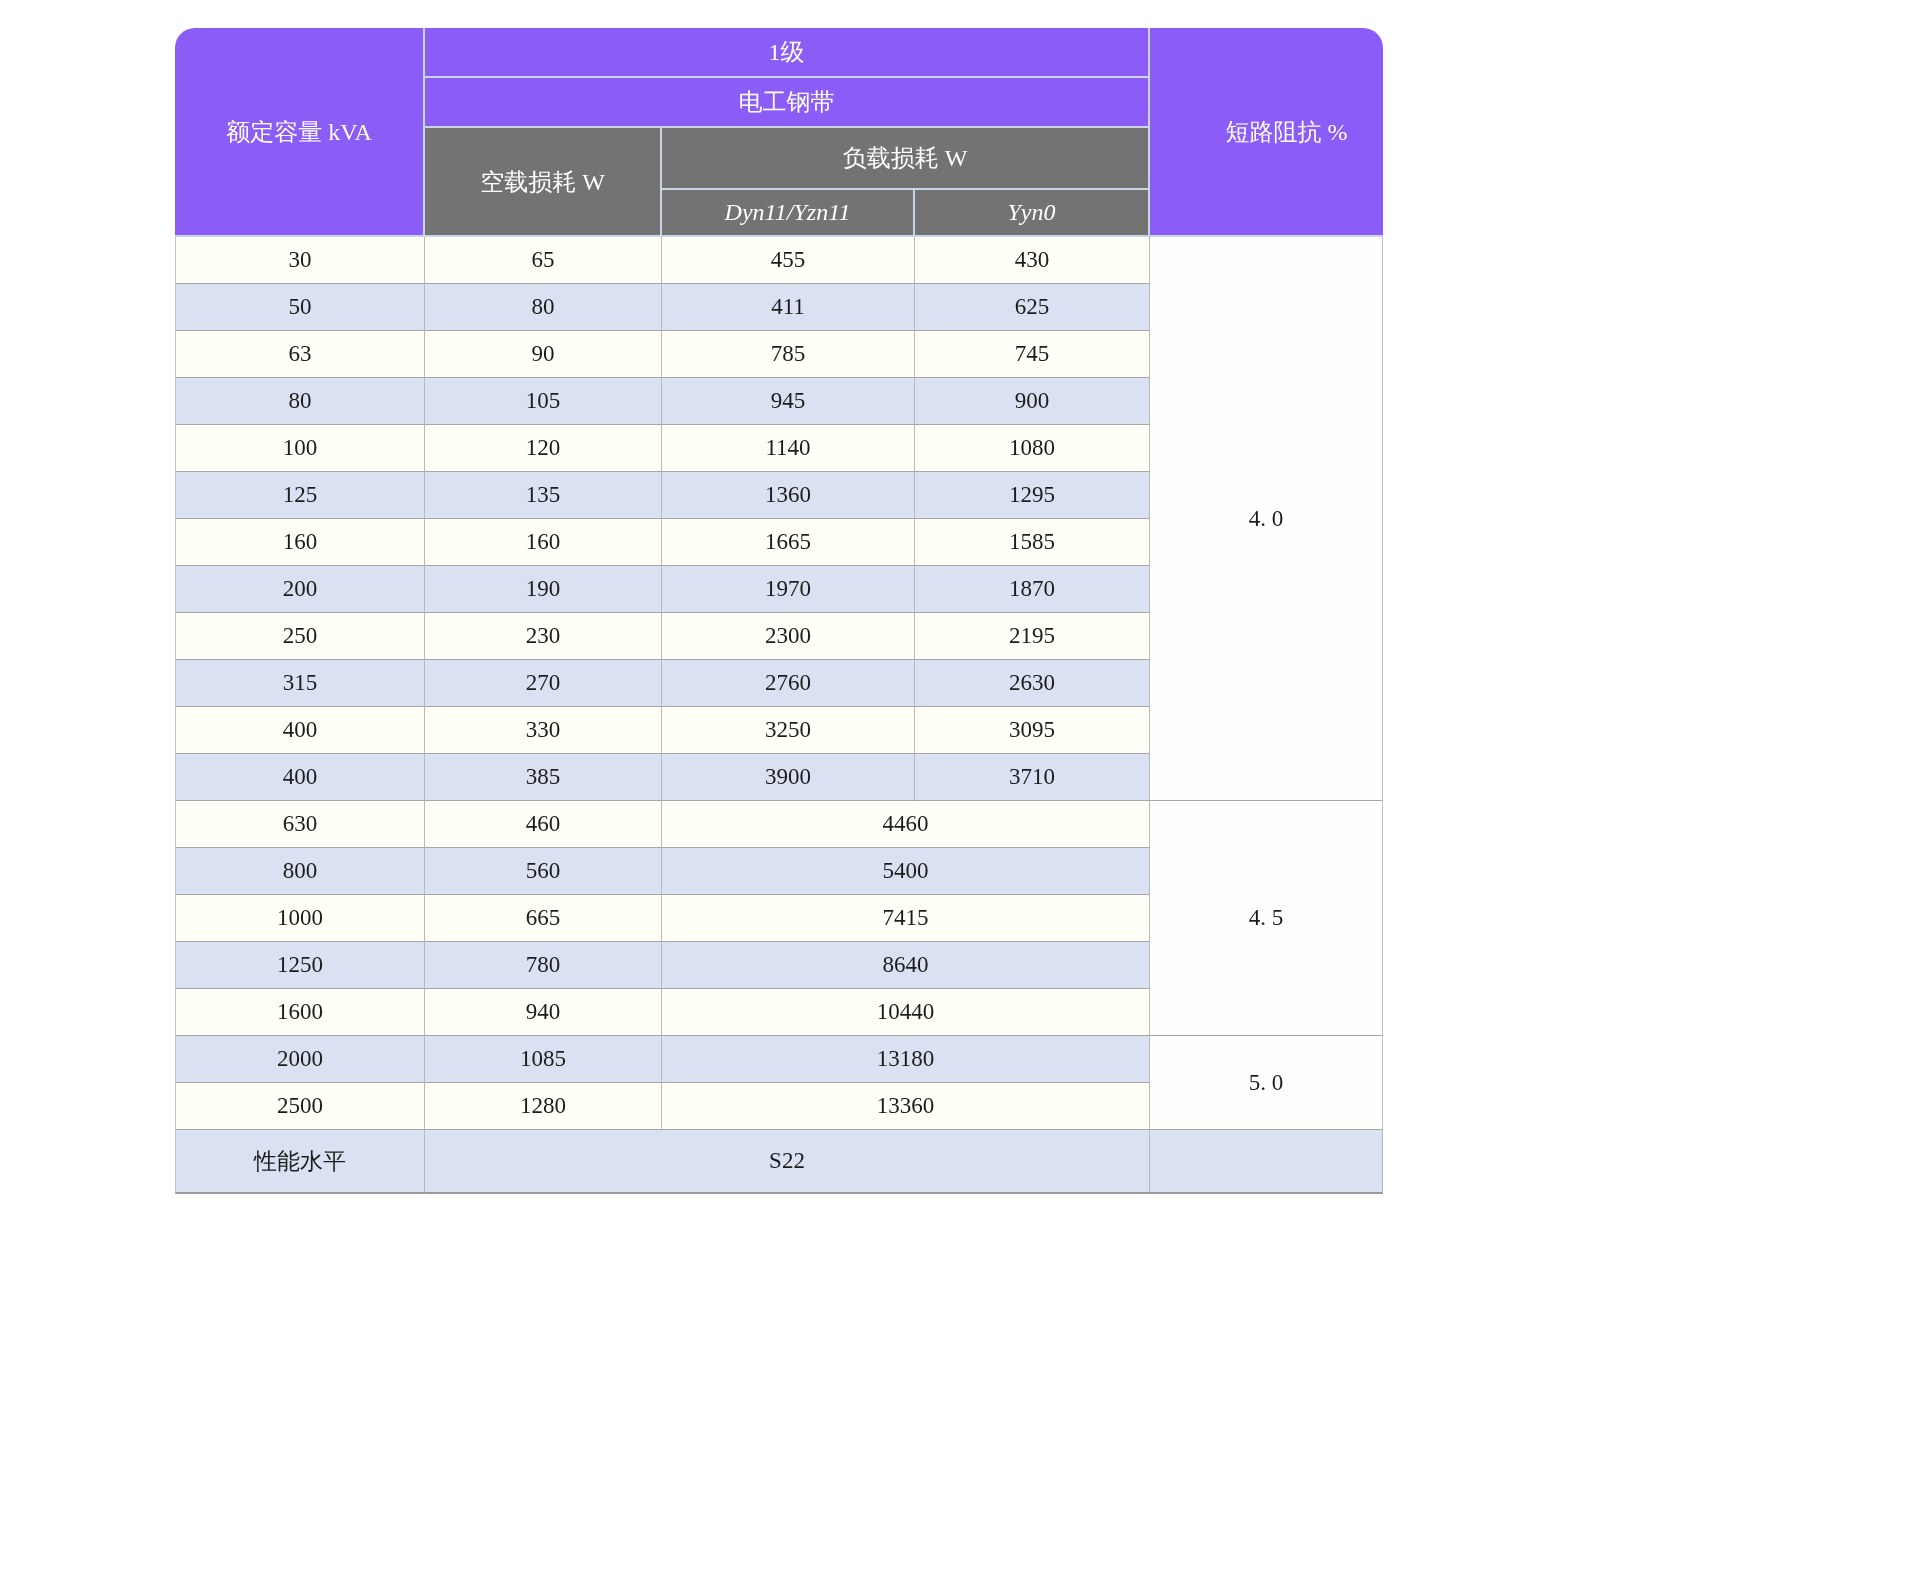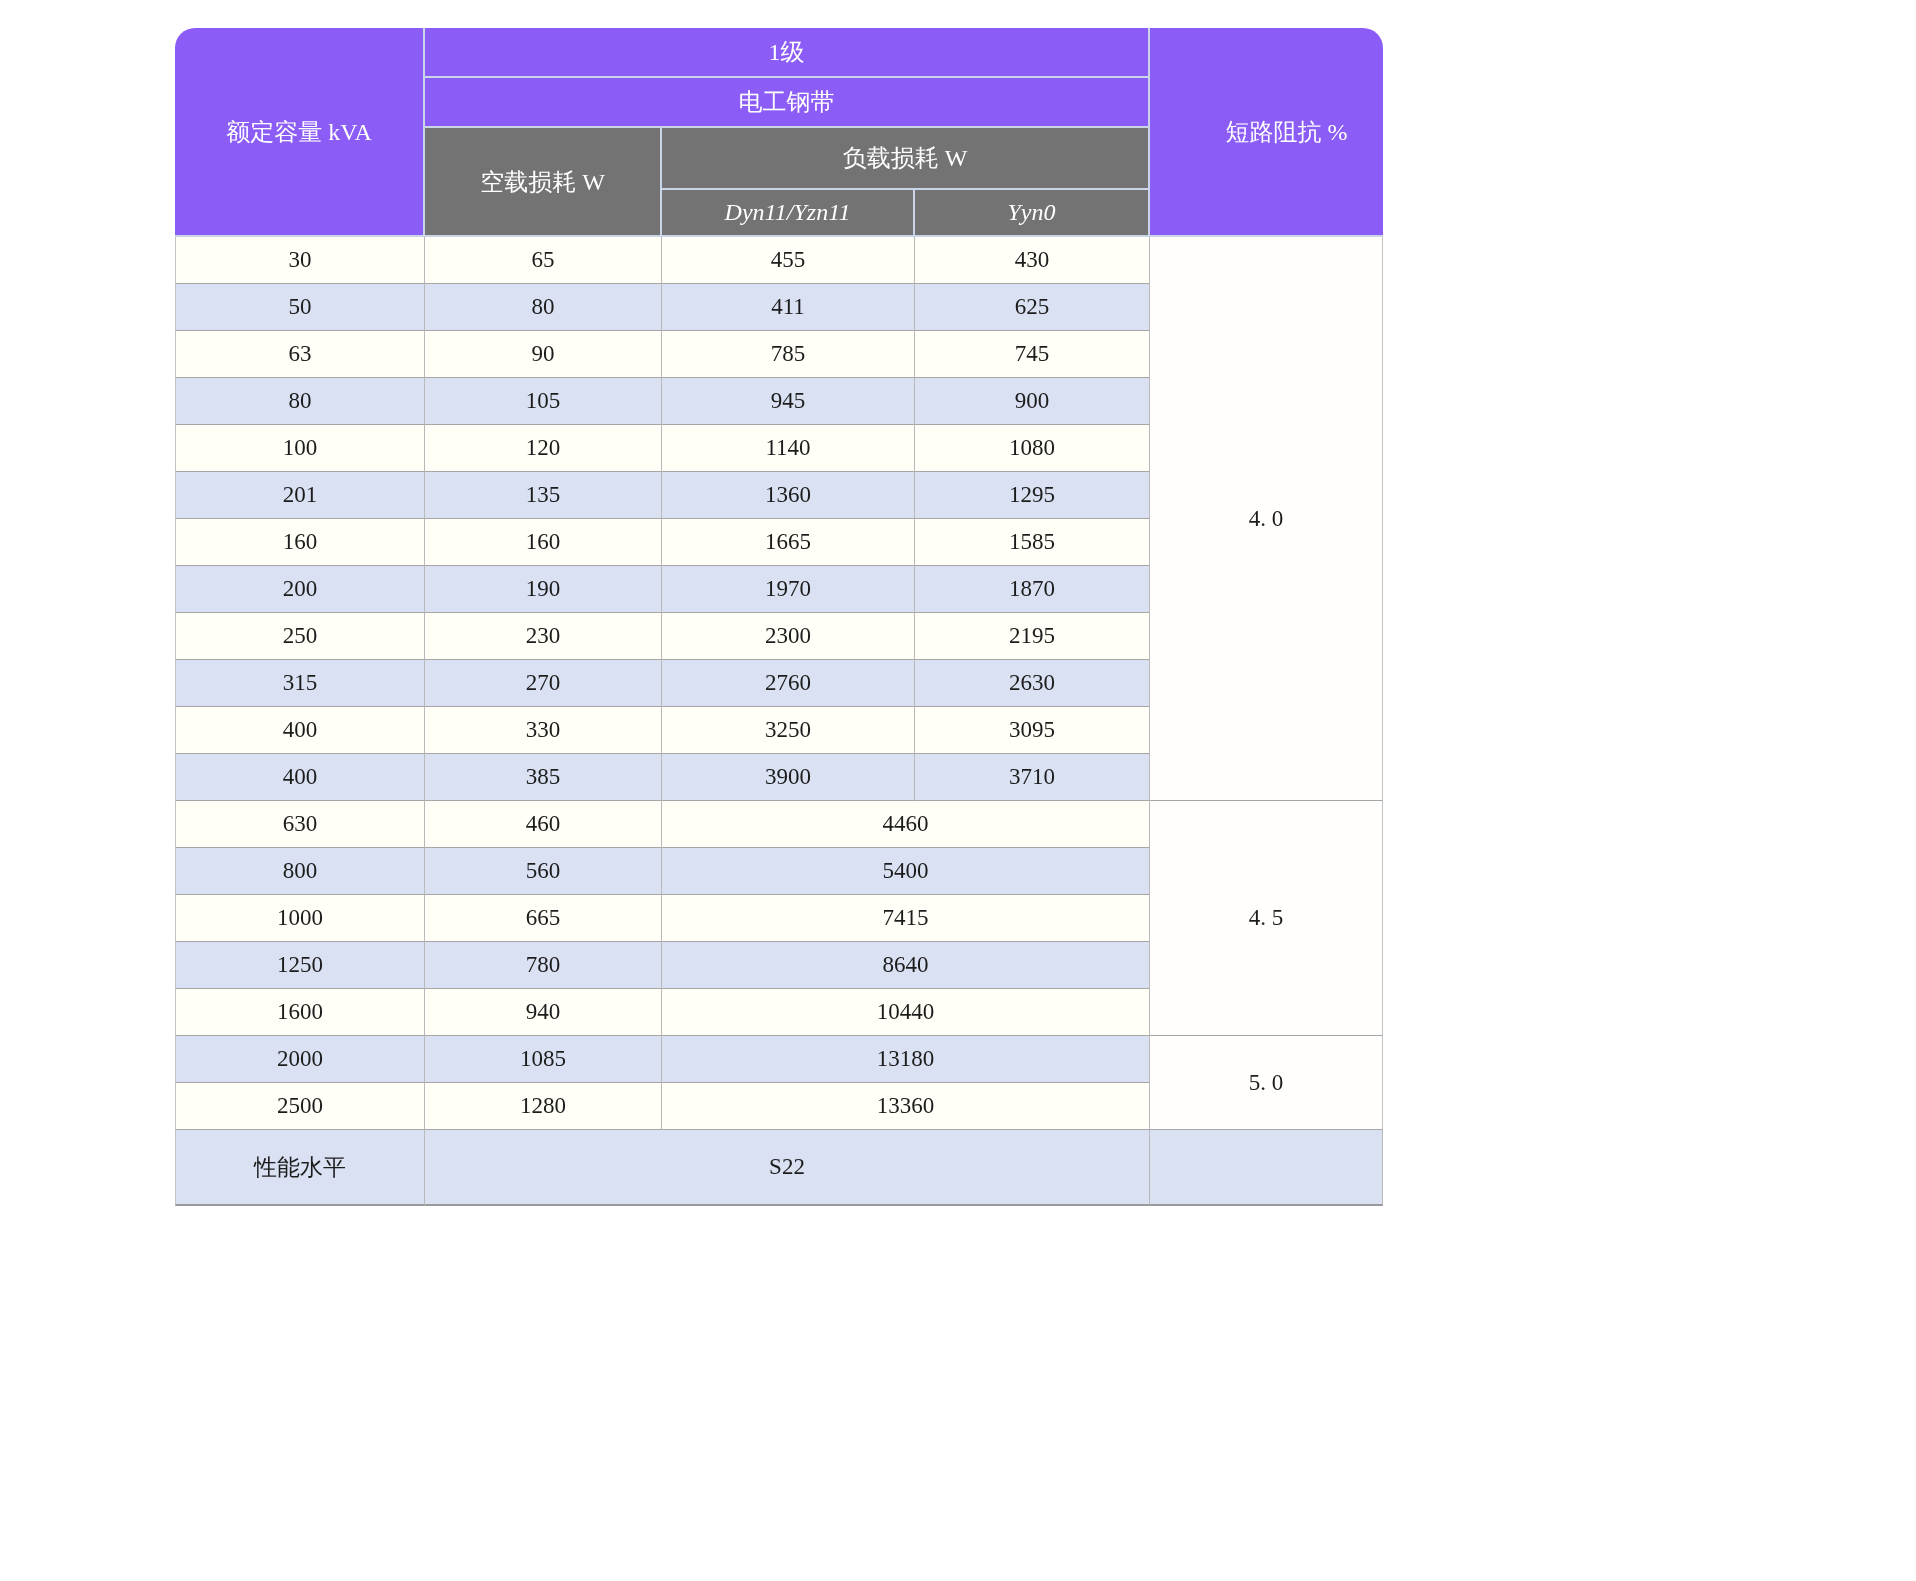--- a/index.html
+++ b/index.html
@@ -34,21 +34,21 @@
   
   tbody td {
     font-size:23px; color:#1c1c1c; text-align:center; vertical-align:middle;
     border-right:1px solid #b9b9b9; border-bottom:1px solid #a6a6a6;
     height:47px;
   }
   tbody td.first { border-left:1px solid #c2c2c2; }
   tr.row-white td { background:#fffef7; }
   tr.row-lav   td { background:#dae1f2; }
   tbody td.imp { background:#fffefc; border-right:1px solid #c2c2c2; }
-  tr.footer-row td { height:76px; background:#dae1f2; border-bottom:2px solid #9a9a9a; }
+  tr.footer-row td { height:64px; background:#dae1f2; border-bottom:2px solid #9a9a9a; }
 </style>
 </head>
 <body>
 
 <div class="stage">
   <table class="spec">
     <colgroup>
       <col style="width:250px">
       <col style="width:237px">
       <col style="width:253px">
@@ -99,21 +99,21 @@
           <td>945</td>
           <td>900</td>
         </tr>
         <tr class="row-white">
           <td class="first">100</td>
           <td>120</td>
           <td>1140</td>
           <td>1080</td>
         </tr>
         <tr class="row-lav">
-          <td class="first">201</td>
+          <td class="first">125</td>
           <td>135</td>
           <td>1360</td>
           <td>1295</td>
         </tr>
         <tr class="row-white">
           <td class="first">160</td>
           <td>160</td>
           <td>1665</td>
           <td>1585</td>
         </tr>

